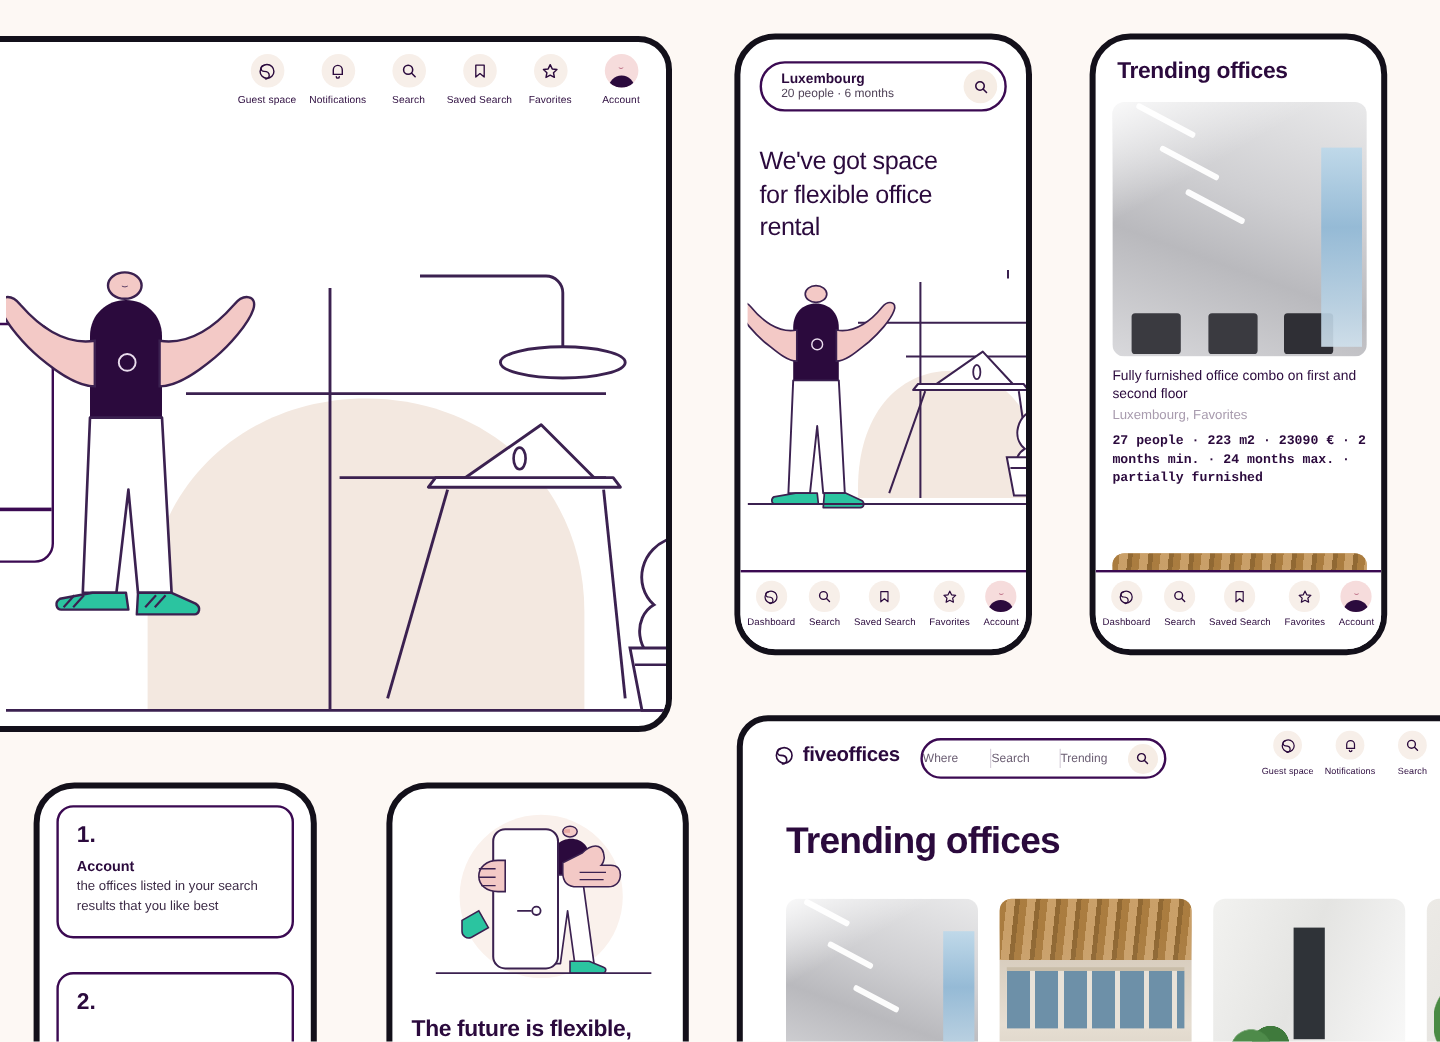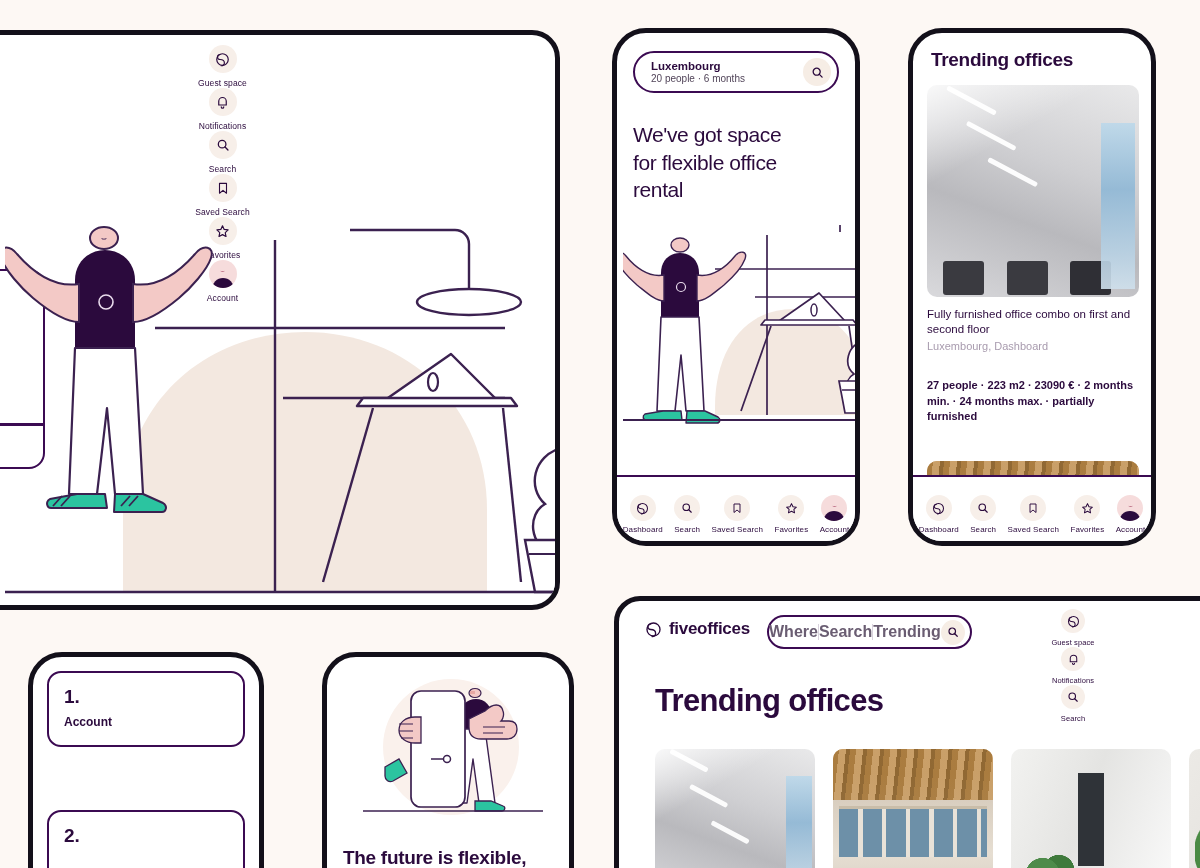--- a/index.html
+++ b/index.html
@@ -25,21 +25,21 @@
   .device.browser{ border-radius: 26px; }
 
   
   #tablet-hero {
     left: -230px; top: 30px; width: 790px; height: 580px;
     border-radius: 28px;
   }
   .t-topbar {
     position: absolute; left: 0; top: 0; width: 100%; height: 80px;
   }
-  .navset { position: absolute; display: flex; gap: 0; flex-direction: column; }
+  .navset { position: absolute; display: flex; gap: 0; }
   #tablet-hero .navset { left: 418px; top: 10px; }
   .navitem {
     width: 59px; display: flex; flex-direction: column;
     align-items: center; gap: 5px; cursor: pointer;
   }
   .navitem .circ {
     width: 28px; height: 28px; border-radius: 50%;
     background: #f7efe9; display: flex; align-items: center; justify-content: center;
   }
   .navitem .txt { font-size: 8.5px; color: #2b0a3d; white-space: nowrap; letter-spacing: .1px; }
@@ -78,21 +78,21 @@
   .ph-search .sub { font-size: 10px; color: #514459; }
   .ph-search .btn { width: 28px; height: 28px; border-radius: 50%; background: #f6ede5; display:flex; align-items:center; justify-content:center;}
   .ph-h1 {
     position: absolute; left: 16px; top: 88px; right: 20px;
     font-size: 21px; font-weight: 400; line-height: 1.32; letter-spacing: -0.4px;
     color: #2b0a3d; white-space: pre-line;
   }
   .ph-bottomnav {
     position: absolute; left: 0; right: 0; bottom: 0; height: 66px;
     border-top: 2.2px solid #3b0a52; background: #fff;
-    display: flex; align-items: flex-start; justify-content: space-around; padding-top: 18px;
+    display: flex; align-items: flex-start; justify-content: space-around; padding-top: 7px;
   }
   .ph-bottomnav .navitem { width: auto; gap: 4px; }
   .ph-bottomnav .navitem .circ { width: 26px; height: 26px; }
   .ph-bottomnav .navitem .txt { font-size: 8px; }
 
   
   #phone-trending { left: 908px; top: 28px; width: 248px; height: 518px; }
   .pt-title { position: absolute; left: 18px; top: 16px; font-size: 19px; font-weight: 700; letter-spacing: -0.3px; }
   .photo {
     border-radius: 10px; overflow: hidden; position: relative; background: #c9c9cb;
@@ -148,21 +148,21 @@
     background: linear-gradient(120deg,#eceae6 0%, #dcdad6 100%);
   }
   .photo.plant::before {
     content:""; position:absolute; left:4%; top:4%; width:62%; height:92%;
     background: radial-gradient(ellipse at 40% 30%, #3d7a3a 0 26%, transparent 27%),
                 radial-gradient(ellipse at 65% 55%, #2f6b31 0 22%, transparent 23%),
                 radial-gradient(ellipse at 25% 70%, #4a8a44 0 24%, transparent 25%);
   }
   .listing-title { font-size: 11.5px; font-weight: 400; line-height: 1.32; color: #2b0a3d; }
   .listing-loc { font-size: 11px; color: #a89bae; margin-top: 3px; }
-  .listing-meta { font-size: 11px; font-weight: 700; line-height: 1.38; color: #2b0a3d; margin-top: 26px; }
+  .listing-meta { font-size: 11px; font-weight: 700; line-height: 1.38; color: #2b0a3d; margin-top: 9px; font-family: Liberation Mono, monospace; }
 
   
   #phone-steps { left: 28px; top: 652px; width: 236px; height: 300px; }
   .step-card {
     position: absolute; left: 14px; right: 14px;
     border: 2px solid #3b0a52; border-radius: 14px; background: #fff;
     padding: 14px 15px 16px;
   }
   .step-num { font-size: 19px; font-weight: 700; color: #2b0a3d; line-height: 1; }
   .step-head { font-size: 12px; font-weight: 700; margin-top: 9px; color: #2b0a3d; }
@@ -176,21 +176,21 @@
   
   #browser-trending { left: 614px; top: 596px; width: 620px; height: 300px; }
   .br-top { position: absolute; left:0; top:0; width: 100%; height: 66px; }
   .brand { position: absolute; left: 26px; top: 18px; display: flex; align-items: center; gap: 7px; }
   .brand .name { font-size: 17px; font-weight: 700; letter-spacing: -.3px; color:#2b0a3d;}
   .br-search {
     position: absolute; left: 148px; top: 14px; width: 205px; height: 34px;
     border: 2.2px solid #3b0a52; border-radius: 20px; background:#fff;
     display:flex; align-items:center; padding: 0 5px 0 0;
   }
-  .br-search .seg { flex:1; text-align:right; font-size: 16px; color:#6a5d72;font-weight:bold; }
+  .br-search .seg { flex:1; text-align:left; font-size: 10px; color:#6a5d72; }
   .br-search .sep { width:1px; height: 16px; background:#d9d2dd; }
   .br-search .btn { width: 25px; height: 25px; border-radius:50%; background:#f6ede5; display:flex;align-items:center;justify-content:center;}
   #browser-trending .navset { left: 428px; top: 8px; }
   #browser-trending .navitem { width: 52px; }
   #browser-trending .navitem .circ { width: 24px; height: 24px; }
   #browser-trending .navitem .txt { font-size: 7.5px; }
   .br-h1 { position: absolute; left: 36px; top: 82px; font-size: 31px; font-weight: 700; letter-spacing: -.7px; }
   .br-grid { position: absolute; left: 36px; top: 148px; display: flex; gap: 18px; }
   .br-grid .photo { width: 160px; height: 150px; flex: none; }
 
@@ -410,21 +410,21 @@
     <div class="photo grey" style="position:absolute;left:14px;top:52px;width:212px;height:212px;">
       <div class="furn">
           <i></i>
           <i></i>
           <i></i>
         </div>
     </div>
 
     <div style="position:absolute;left:14px;top:274px;width:216px;">
       <div class="listing-title">Fully furnished office combo on first and second floor</div>
-      <div class="listing-loc">Luxembourg, Dashboard</div>
+      <div class="listing-loc">Luxembourg, Favorites</div>
       <div class="listing-meta">27 people · 223 m2 · 23090 € · 2 months min. · 24 months max. · partially furnished</div>
     </div>
 
     <div class="photo wood" style="position:absolute;left:14px;top:428px;width:212px;height:60px;border-radius:10px 10px 0 0;"></div>
 
     <div class="ph-bottomnav">
       <div class="navitem">
         <span class="circ">
           <svg class="ico" width="13" height="13" viewBox="0 0 24 24" fill="none" stroke="#2b0a3d" stroke-width="1.9" stroke-linecap="round">
               <path d="M8 4a4 4 0 0 0 0 8c4 0 7 2 7 5.5A4.5 4.5 0 0 1 10 22"></path>
@@ -465,20 +465,21 @@
           </span>
         <span class="txt">Account</span>
       </div>
     </div>
   </div>
 
   <div class="device phone" id="phone-steps">
     <div class="step-card" style="top:14px;">
       <div class="step-num">1.</div>
       <div class="step-head">Account</div>
+      <div class="step-body">the offices listed in your search results that you like best</div>
     </div>
     <div class="step-card" style="top:153px; height:160px;">
       <div class="step-num">2.</div>
     </div>
   </div>
 
   <div class="device phone" id="phone-flex">
     <svg class="illus" style="left:36px; top:18px;" width="180" height="150" viewBox="0 0 180 150">
       <circle cx="88" cy="72" r="68" fill="#faf1ec"></circle>
 

